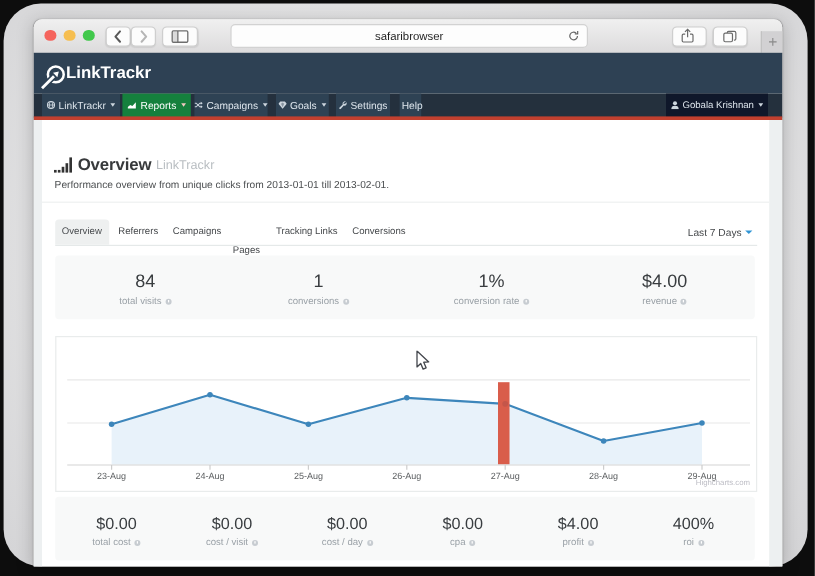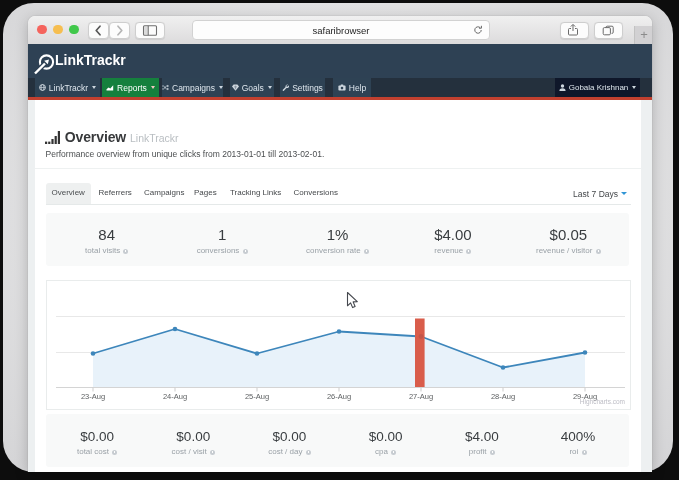--- a/index.html
+++ b/index.html
@@ -133,21 +133,21 @@
             <path d="M6.8 0 L9 1.6 L6.8 3.2 Z" fill="#cdd6de"></path>
             <path d="M6.8 3.8 L9 5.4 L6.8 7 Z" fill="#cdd6de"></path>
           </svg>Campaigns<span class="caret"></span></div>
     <div class="nav-item abs" style="left:202px;width:44.5px;"><svg width="7" height="7" viewBox="0 0 7 7">
             <path d="M1.6 0.6 h3.8 L7 2.5 L3.5 6.7 L0 2.5 Z" fill="#cdd6de"></path>
             <path d="M2.2 2.5 L3.5 5.4 L4.8 2.5 L3.5 1.4 Z" fill="#2e4254" opacity="0.45"></path>
           </svg>Goals<span class="caret"></span></div>
     <div class="nav-item abs" style="left:252.5px;width:45px;"><svg width="7" height="7" viewBox="0 0 7 7">
             <path d="M6.3 1.1 a2 2 0 0 0 -2.7 2.5 L0.8 6.2 a0.8 0.8 0 0 0 1.1 1.1 L4.5 4.5 a2 2 0 0 0 2.4 -2.7 L5.4 3.2 L3.9 2.6 Z" fill="#cdd6de" transform="translate(0,-0.5)"></path>
           </svg>Settings</div>
-    <div class="nav-item abs" style="left:305.5px;width:38px;"><svg width="8" height="7" viewBox="0 0 8 7">
+    <div class="nav-item abs" style="left:305.5px;width:18px;"><svg width="8" height="7" viewBox="0 0 8 7">
             <rect x="0.4" y="1.6" width="7.2" height="5" rx="0.8" fill="#cdd6de"></rect>
             <rect x="2.6" y="0.4" width="2.8" height="1.6" rx="0.5" fill="#cdd6de"></rect>
             <circle cx="4" cy="4.1" r="1.3" fill="#2e4254"></circle>
           </svg>Help</div>
     <div class="nav-item abs" style="left:527.5px;width:85px;background:#0f172a;font-size:8px;"><svg width="7" height="7" viewBox="0 0 7 7">
             <circle cx="3.5" cy="2" r="1.7" fill="#cdd6de"></circle>
             <path d="M0.4 7 a3.1 2.8 0 0 1 6.2 0 Z" fill="#cdd6de"></path>
           </svg>Gobala Krishnan<span class="caret"></span></div>
   </div>
   <div id="redline" class="abs"></div>
@@ -166,45 +166,41 @@
   </svg>
   <div id="h-title" class="abs">Overview</div>
   <div id="h-sub" class="abs">LinkTrackr</div>
   <div id="h-desc" class="abs">Performance overview from unique clicks from 2013-01-01 till 2013-02-01.</div>
   <div id="divider" class="abs"></div>
 
   <div id="tabs-border" class="abs"></div>
   <div id="tab-active" class="tab abs">Overview</div>
   <div class="tab abs" style="left:71px;">Referrers</div>
   <div class="tab abs" style="left:116.5px;">Campaigns</div>
-  <div class="tab abs" style="left:166.5px;">Pages</div>
+  <div class="tab abs" style="left:166.5px;margin-top:16px;">Pages</div>
   <div class="tab abs" style="left:202.5px;">Tracking Links</div>
   <div class="tab abs" style="left:266px;">Conversions</div>
   <div id="last7" class="abs">Last 7 Days<span class="bluecaret"></span></div>
 
   <div id="stats1" class="stats abs" style="top:197.5px;">
     <div class="stat">
           <div class="sv">84</div>
           <div class="sl">total visits <span class="info"></span></div>
         </div>
     <div class="stat">
           <div class="sv">1</div>
           <div class="sl">conversions <span class="info"></span></div>
         </div>
     <div class="stat">
           <div class="sv">1%</div>
           <div class="sl">conversion rate <span class="info"></span></div>
         </div>
     <div class="stat">
           <div class="sv">$4.00</div>
           <div class="sl">revenue <span class="info"></span></div>
-        </div>
-    <div class="stat">
-          <div class="sv">$0.05</div>
-          <div class="sl">revenue / visitor <span class="info"></span></div>
         </div>
   </div>
 
   <div id="chartpanel" class="abs">
     <svg width="583" height="127" viewBox="0 0 583 127">
 
       <line x1="9" y1="35.5" x2="578" y2="35.5" stroke="#e8e8e8" stroke-width="1"></line>
       <line x1="9" y1="71.5" x2="578" y2="71.5" stroke="#e8e8e8" stroke-width="1"></line>
 
       <path d="M46 72.5 L128 48 L210 72.5 L292 50.5 L374 55.5 L456 86.5 L538 71.5 L538 106 L46 106 Z" fill="#e8f2fa"></path>

